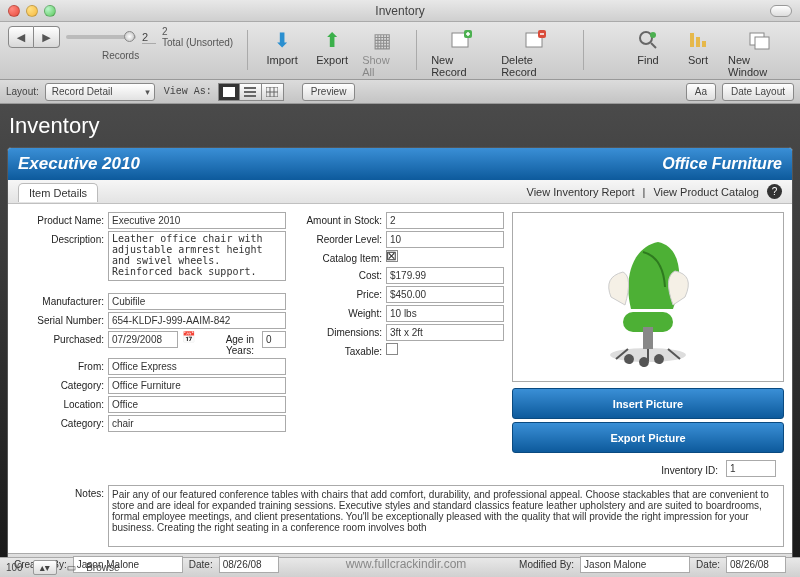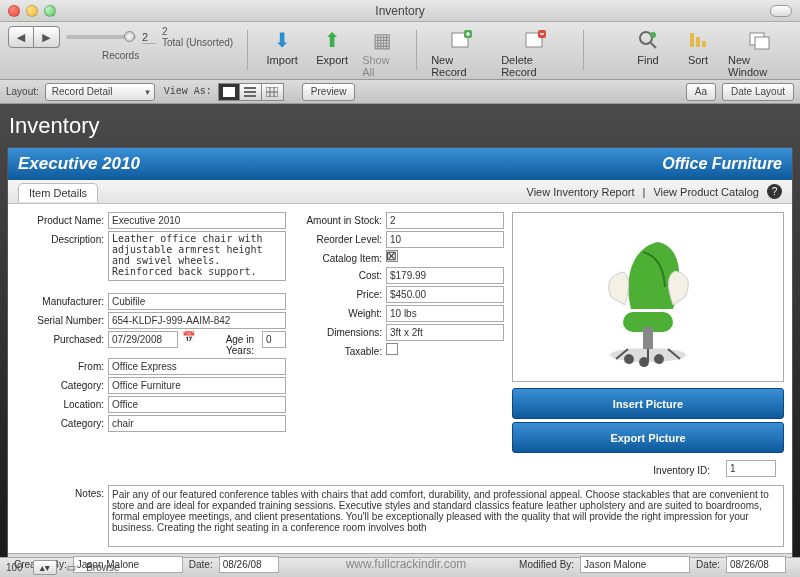--- a/index.html
+++ b/index.html
@@ -65,21 +65,21 @@
 .ck.on::after{content:"⊠"; position:relative; top:-3px; left:-1px; font-size:13px;}
 
 .imgbox{border:1px solid #aaa; background:#fff; height:170px; display:flex; align-items:center; justify-content:center; margin-bottom:6px;}
 .chair{width:130px; height:140px;}
 .bigbtn{height:31px; background:linear-gradient(#3a8fd6,#0d5a9c); color:#fff; border:1px solid #0a4a80; border-radius:3px; display:flex; align-items:center; justify-content:center; font-weight:bold; font-size:11px; margin-bottom:3px;}
 
 .notesrow{display:flex; padding:0 8px 6px;}
 .notesrow .flab{width:92px;}
 .notes{flex:1; border:1px solid #aaa; height:62px; padding:3px; font-size:10px; overflow:hidden;}
 
-.invrow{display:flex; align-items:center; gap:12px; justify-content:flex-end; padding:4px 8px 0 0;}
+.invrow{display:flex; align-items:center; gap:4px; justify-content:flex-end; padding:4px 8px 0 0;}
 .invrow .flab{width:auto;}
 .invrow .inp{width:50px;}
 
 .graybar{background:linear-gradient(#e0e0e0,#c4c4c4); height:22px; display:flex; align-items:center; border-top:1px solid #aaa; padding:0 6px; gap:6px; font-size:10px;}
 .wm{position:absolute; bottom:6px; left:12px; right:0; text-align:center; font-size:12px; color:#888; pointer-events:none;}
 .statusbar{height:20px; background:linear-gradient(#e8e8e8,#d0d0d0); border-top:1px solid #aaa; display:flex; align-items:center; padding:0 6px; gap:10px; font-size:10px; color:#444;}
 .stbtn{border:1px solid #999; background:linear-gradient(#fff,#ddd); padding:1px 6px; border-radius:2px;}
 svg{display:block;}
 </style>
 </head>

